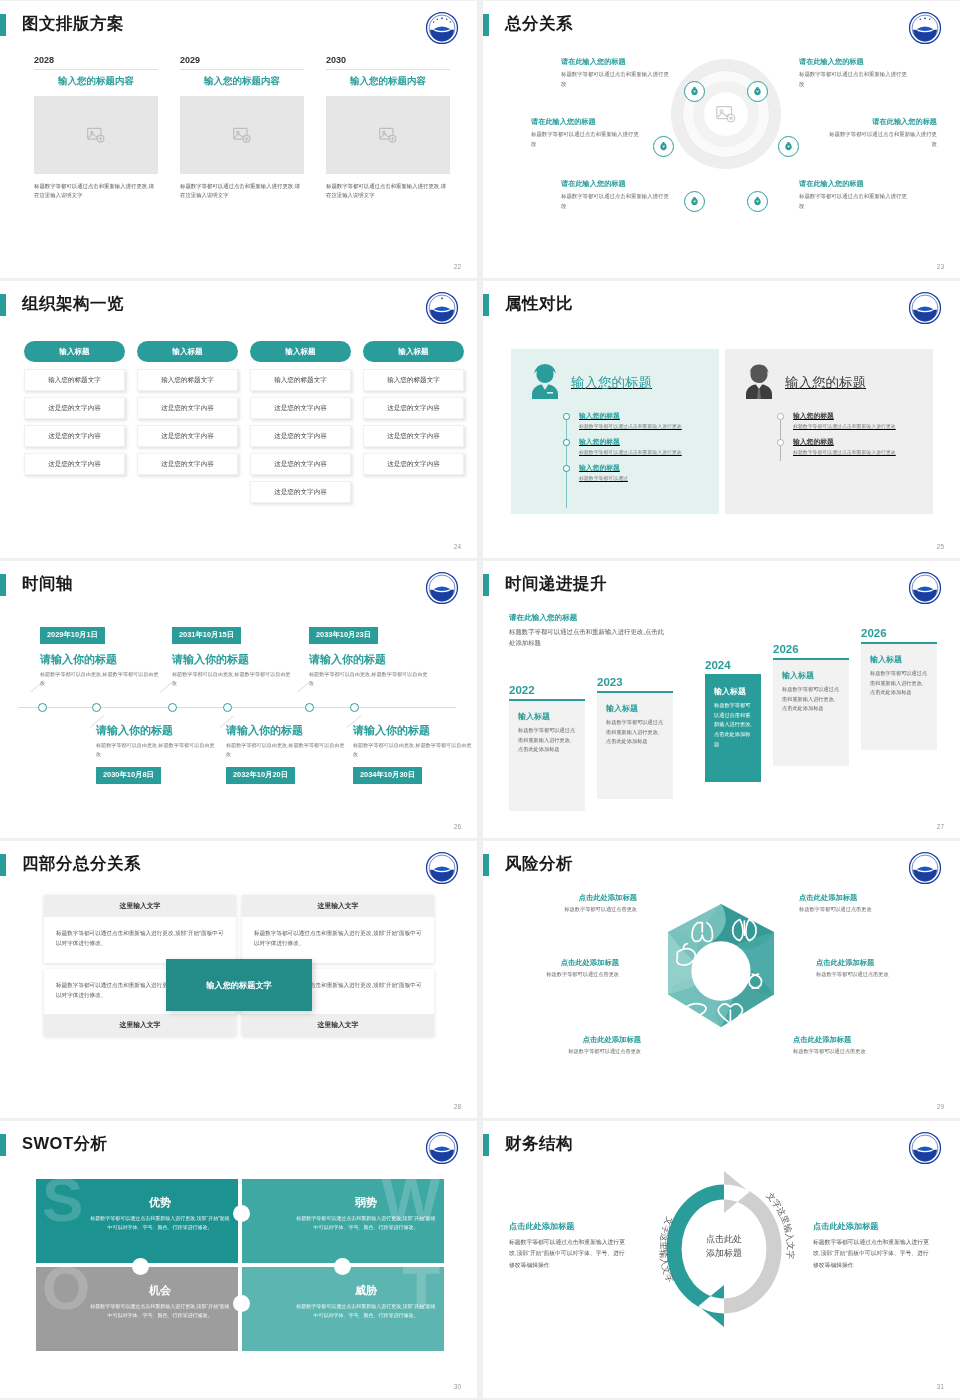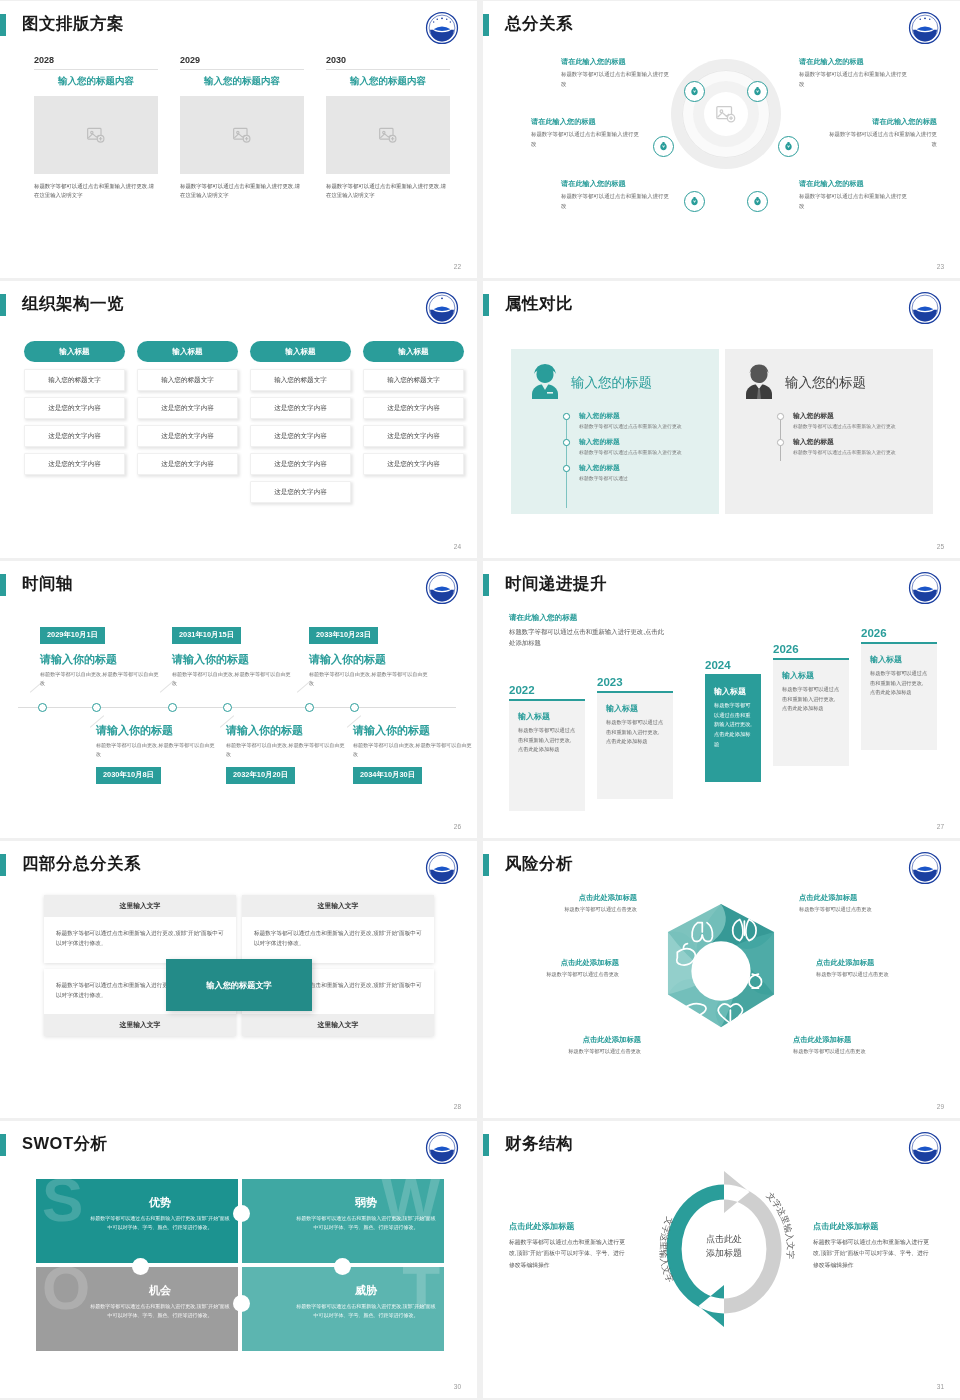--- a/index.html
+++ b/index.html
@@ -93,21 +93,21 @@
     margin-bottom: 7px;
   }
   .s24-cell {
     background: #fff; border: 1px solid #f0f0f0;
     box-shadow: 1.5px 1.5px 3px rgba(0,0,0,.10);
     font-size: 6.6px; color: #444; text-align: center;
     padding: 5.5px 0; margin-bottom: 6px; border-radius: 1px;
   }
 
   
-  .s25-panels { position: absolute; left: 28px; top: 68px; display: flex; gap: 6px; }
+  .s25-panels { position: absolute; left: 28px; top: 68px; display: flex; gap: 6px; text-decoration: underline; }
   .s25-panel { width: 208px; height: 165px; position: relative; }
   .p-teal { background: #e3f1ef; }
   .p-grey { background: #efefef; }
   .s25-head { display:flex; align-items:center; gap:8px; padding: 14px 0 0 16px; }
   .s25-bigtitle { font-size: 13.5px; }
   .s25-list { margin: 8px 0 0 52px; position: relative; }
   .s25-item { position: relative; padding-left: 16px; margin-bottom: 6px; }
   .s25-dot {
     position: absolute; left: 0; top: 2px; width: 6.5px; height: 6.5px;
     border-radius: 50%; background: #fff;

